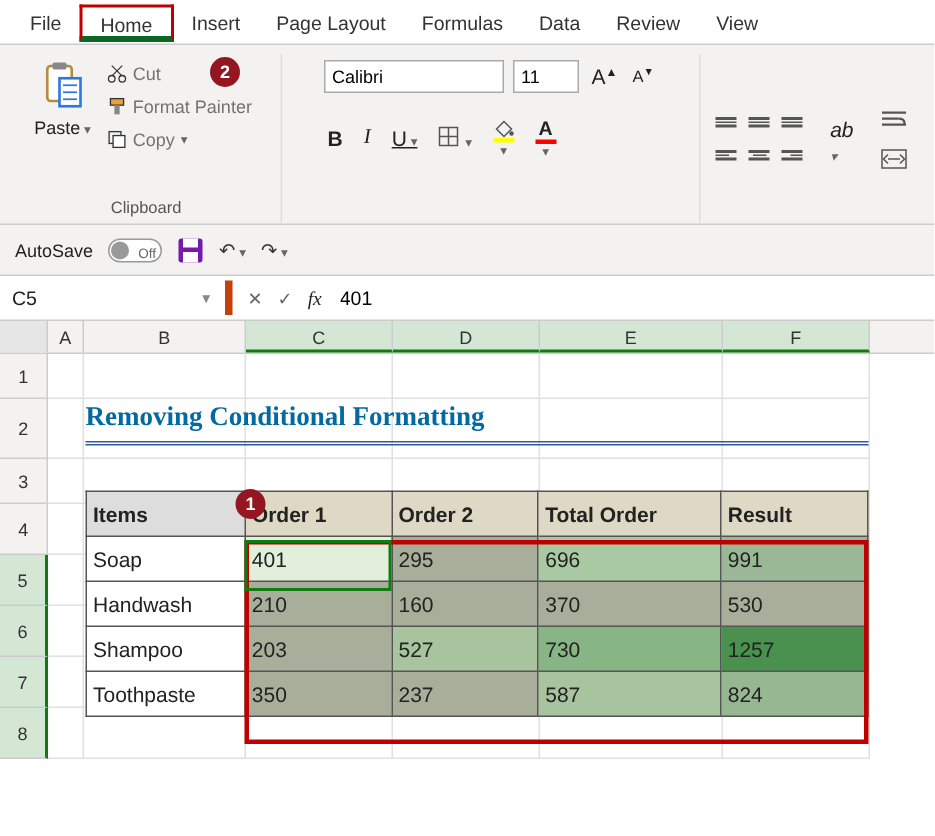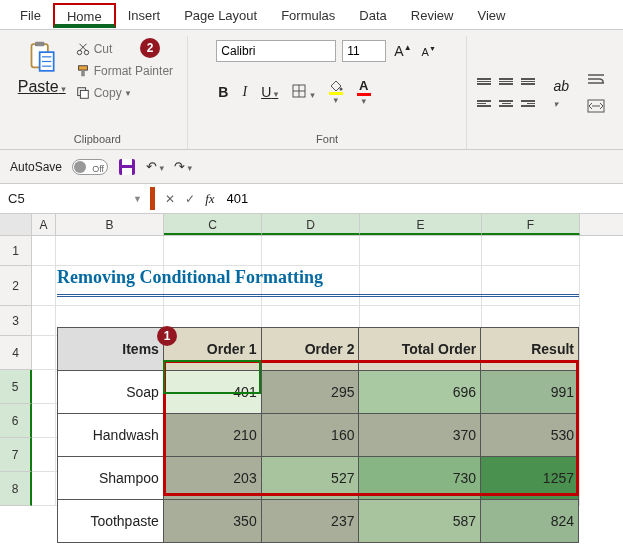--- a/index.html
+++ b/index.html
@@ -11,21 +11,21 @@
 .tab.active { border: 2px solid #c00000; border-bottom: 4px solid #0b6623; font-weight: normal; position: relative; top: -1px; }
 
 
 .ribbon { display: flex; background: #f3f2f1; border-bottom: 1px solid #ccc; padding: 6px 8px 0 8px; height: 120px; }
 .group { display: flex; flex-direction: column; align-items: center; padding: 0 8px; border-right: 1px solid #ddd; }
 .group-content { flex: 1; display: flex; gap: 6px; align-items: flex-start; }
 .group-label { font-size: 11px; color: #555; padding: 2px 0 4px 0; text-align: center; width: 100%; }
 
 .paste-col { display: flex; flex-direction: column; align-items: center; gap: 2px; padding-top: 4px; }
 .clipboard-icon { width: 28px; height: 36px; }
-.paste-label { font-size: 16px; text-decoration: underline; }
+.paste-label { font-size: 12px; }
 .clip-buttons { display: flex; flex-direction: column; gap: 4px; padding-top: 4px; }
 .clip-btn { display: flex; align-items: center; gap: 4px; font-size: 12px; color: #737373; padding: 2px 4px; cursor: pointer; }
 .mini-icon { width: 14px; height: 14px; }
 
 .font-top { display: flex; gap: 6px; align-items: center; margin-bottom: 8px; }
 .font-name { width: 120px; height: 22px; border: 1px solid #aaa; font-size: 12px; padding: 2px 4px; background: #fff; }
 .font-size { width: 44px; height: 22px; border: 1px solid #aaa; font-size: 12px; padding: 2px 4px; background: #fff; }
 .font-row { display: flex; gap: 10px; align-items: center; }
 .fbtn { font-size: 14px; cursor: pointer; padding: 2px; }
 .bold { font-weight: bold; }
@@ -69,21 +69,21 @@
 .rows { }
 .grow { display: flex; height: 30px; }
 .rowh { width: 32px; background: #f3f2f1; border-right: 1px solid #ccc; border-bottom: 1px solid #ccc; text-align: center; font-size: 12px; line-height: 30px; color: #333; }
 .rowh.sel { background: #d4e6d4; border-right: 2px solid #107c10; }
 .cell { border-right: 1px solid #e0e0e0; border-bottom: 1px solid #e0e0e0; }
 
 
 .data-table-wrap { position: absolute; left: 57px; top: 47px; width: 522px; }
 .title-cell { font-family: 'Times New Roman', serif; font-size: 18px; color: #0369a1; text-align: left; padding: 6px 0; border-bottom: 3px double #2e5c9a; font-weight: bold; }
 .dtable { border-collapse: collapse; width: 100%; margin-top: 30px; }
-.dtable th, .dtable td { border: 1px solid #555; padding: 6px 4px; text-align: right; font-size: 14px; height: 43px; }
+.dtable th, .dtable td { border: 1px solid #555; padding: 6px 4px; text-align: left; font-size: 14px; height: 30px; }
 .dtable th { background: #ddd9c4; font-weight: bold; }
 .dtable th.items { background: #ddd; }
 .dtable td.item { background: #fff; font-size: 14px; }
 
 .selection-box { position: absolute; border: 3px solid #c00000; pointer-events: none; }
 
 </style>
 </head>
 <body>
 
@@ -168,21 +168,20 @@
               <circle cx="12" cy="9" r="1.5" fill="#555"></circle>
             </svg>
           <span class="color-bar" style="background:#ffff00;"></span>
         </span>
         <span class="fbtn color-btn drop-caret">
           <span style="font-size:13px; font-weight:bold;">A</span>
           <span class="color-bar" style="background:#ff0000;"></span>
         </span>
       </div>
     </div>
-    <div class="group-label">Font</div>
   </div>
 
   <div class="group" style="flex:1; border-right:none;">
     <div class="group-content" style="gap:14px; padding-top:6px;align-items:center;">
       <div class="align-grid">
         <div class="abox">
             <div class="lines" style="width:14px;">
               <span></span>
               <span></span>
               <span></span>

